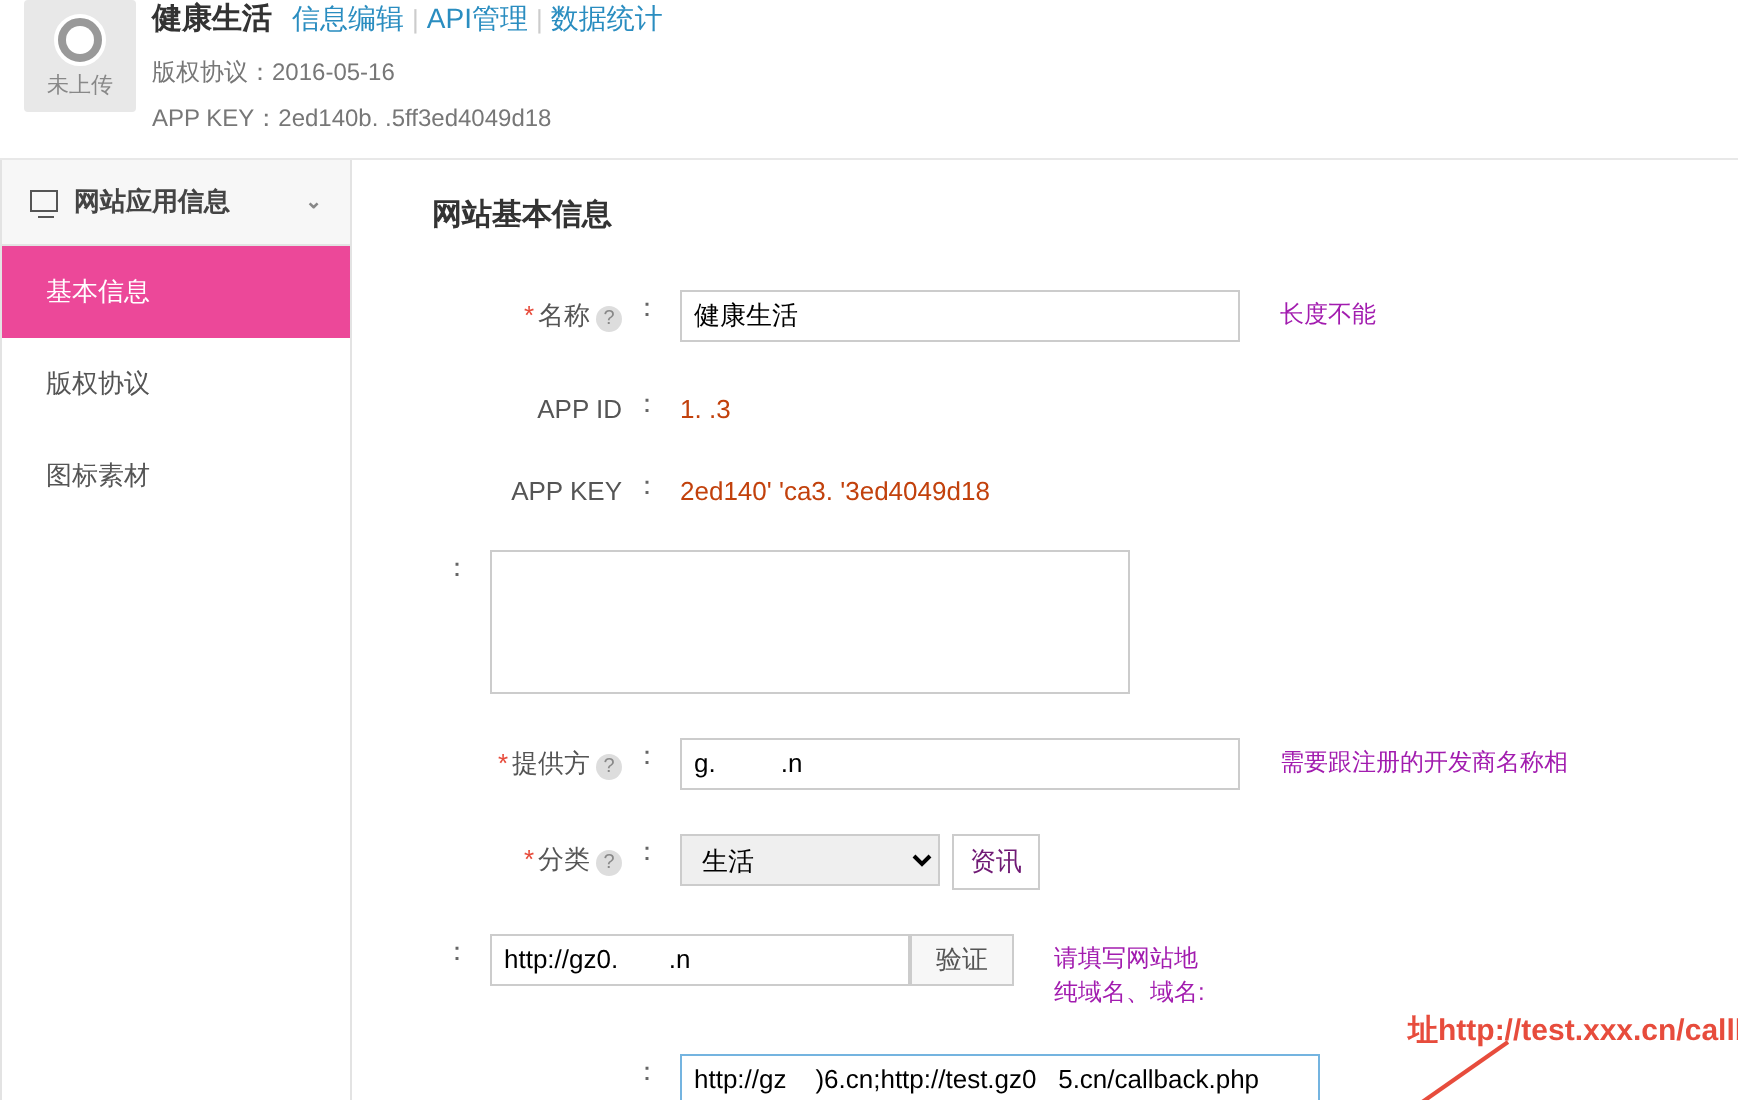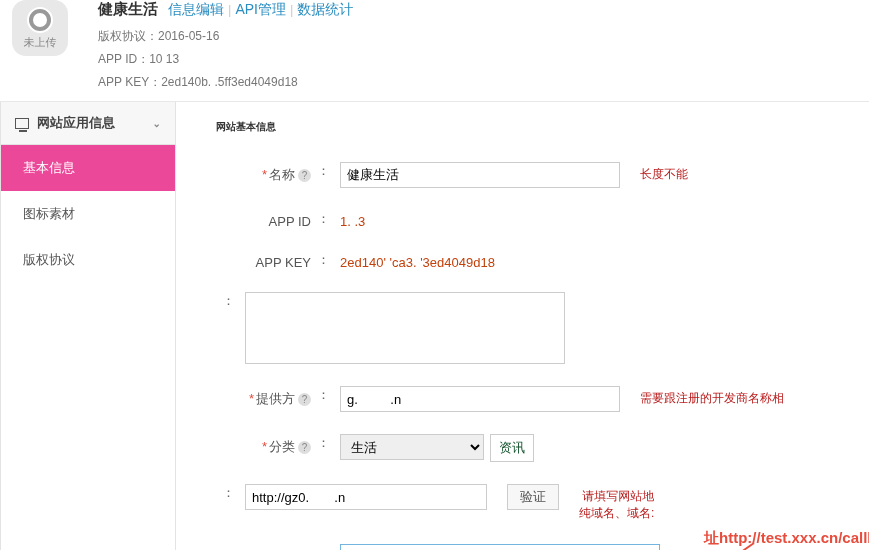--- a/index.html
+++ b/index.html
@@ -1,92 +1,91 @@
 <!DOCTYPE html>
 <html><head>
   <meta charset="utf-8">
   <style>
     * { box-sizing: border-box; margin: 0; padding: 0; }
     body { font-family: "Microsoft YaHei", Arial, sans-serif; font-size: 13px; color: #333; background: #fff; width: 869px; }
     
     .header { display: flex; padding: 0 0 8px 12px; border-bottom: 1px solid #e8e8e8; }
-    .avatar-box { width: 56px; height: 56px; background: #e8e8e8; display: flex; flex-direction: column; align-items: center; justify-content: center; border-radius: 14px; margin-right: 30px; }
+    .avatar-box { width: 56px; height: 56px; background: #e8e8e8; display: flex; flex-direction: column; align-items: center; justify-content: center; border-radius: 2px; margin-right: 8px; }
     .avatar-icon { width: 26px; height: 26px; border-radius: 50%; background: #999; position: relative; border: 2px solid #fff; }
     .avatar-icon::after { content: ''; position: absolute; top: 4px; left: 4px; width: 14px; height: 14px; background: #fff; border-radius: 50%; }
     .avatar-label { font-size: 11px; color: #888; margin-top: 2px; }
     .header-info { flex: 1; }
     .header-title-row { display: flex; align-items: center; gap: 10px; margin-bottom: 6px; }
     .app-name { font-size: 15px; font-weight: bold; }
     .header-links a { color: #2a8dc0; font-size: 14px; text-decoration: none; cursor: pointer; }
     .header-links .sep { color: #ccc; margin: 0 4px; }
     .header-meta { color: #777; font-size: 12px; line-height: 1.9; }
     
     .content { display: flex; }
     .sidebar { width: 176px; border: 1px solid #e3e3e3; border-top: none; background: #fff; }
     .sidebar-header { display: flex; align-items: center; padding: 12px 14px; border-bottom: 1px solid #e3e3e3; background: #f7f7f7; color: #444; font-weight: bold; cursor: pointer; }
     .monitor-icon { width: 14px; height: 11px; border: 1.5px solid #555; margin-right: 8px; position: relative; }
     .monitor-icon::after { content: ''; position: absolute; bottom: -4px; left: 3px; width: 8px; height: 1.5px; background: #555; }
     .chevron { margin-left: auto; font-size: 10px; color: #888; }
     .sidebar-item { padding: 14px 22px; cursor: pointer; color: #555; }
     .sidebar-item.active { background: #ec4899; color: #fff; }
     
     .main { flex: 1; padding: 18px 0 20px 40px; }
-    .section-title { font-size: 10px; font-weight: bold; color: #333; margin-bottom: 28px; }
+    .section-title { font-size: 15px; font-weight: bold; color: #333; margin-bottom: 28px; }
     .form-row { display: flex; align-items: flex-start; margin-bottom: 22px; }
     .form-label { width: 95px; text-align: right; color: #555; padding-top: 4px; }
     .required { color: #e74c3c; margin-right: 2px; }
     .help-icon { display: inline-block; width: 13px; height: 13px; border-radius: 50%; background: #ddd; color: #888; font-size: 10px; text-align: center; line-height: 13px; margin-left: 3px; cursor: help; }
     .colon { margin: 0 10px 0 6px; color: #666; }
     .form-field { flex: 1; display: flex; align-items: flex-start; }
     .text-input { border: 1px solid #ccc; padding: 4px 6px; font-size: 13px; height: 26px; width: 280px; }
     .text-input.highlight { border: 1px solid #74b4e0; width: 320px; }
     textarea.text-input { height: 72px; width: 320px; resize: none; }
-    select.text-input { width: 144px; height: 26px; }
+    select.text-input { width: 130px; height: 26px; }
     .static-val { color: #c2410c; padding-top: 4px; }
-    .hint { color: #b91c1c; font-size: 12px; margin-left: 20px; padding-top: 4px; white-space: nowrap; overflow: hidden; text-align: right; }
-    .verify-btn { border: 1px solid #ccc; background: #f7f7f7; padding: 3px 12px; margin-left: 20px; cursor: pointer; font-size: 13px; color: #555; }
+    .hint { color: #a21caf; font-size: 12px; margin-left: 20px; padding-top: 4px; white-space: nowrap; overflow: hidden; }
+    .verify-btn { border: 1px solid #ccc; background: #f7f7f7; padding: 3px 12px; margin-left: 0; cursor: pointer; font-size: 13px; color: #555; }
     .label-stack { display: flex; flex-direction: column; align-items: flex-end; }
     .annotation { position: absolute; color: #e74c3c; font-size: 15px; font-weight: bold; line-height: 1.4; left: 528px; top: 404px; width: 340px; }
     .arrow { position: absolute; left: 478px; top: 436px; width: 110px; height: 74px; pointer-events: none; }
     .main { position: relative; }
-    .cat-tag { border: 1px solid #ccc; padding: 4px 8px; margin-left: 6px; background: #fff; font-size: 13px; color: #14532d; }
+    .cat-tag { border: 1px solid #ccc; padding: 4px 8px; margin-left: 6px; background: #fff; font-size: 13px; color: #701a75; }
   </style>
 </head>
 <body>
 
 <div class="header">
   <div class="avatar-box">
     <div class="avatar-icon"></div>
     <div class="avatar-label">未上传</div>
   </div>
   <div class="header-info">
     <div class="header-title-row">
       <span class="app-name">健康生活</span>
       <span class="header-links">
         <a>信息编辑</a><span class="sep">|</span><a>API管理</a><span class="sep">|</span><a>数据统计</a>
       </span>
     </div>
     <div class="header-meta">
       <div><span>版权协议：</span><span>2016-05-16</span></div>
-      <div><span>APP ID：</span><span>10          13</span></div>
       <div><span>APP KEY：</span><span>2ed140b.            .5ff3ed4049d18</span></div>
     </div>
   </div>
 </div>
 
 <div class="content">
   <div class="sidebar">
     <div class="sidebar-header">
       <span class="monitor-icon"></span>
       <span>网站应用信息</span>
       <span class="chevron">⌄</span>
     </div>
     <div class="sidebar-item active">基本信息</div>
+    <div class="sidebar-item">版权协议</div>
     <div class="sidebar-item">图标素材</div>
-    <div class="sidebar-item">版权协议</div>
   </div>
 
   <div class="main">
     <div class="section-title">网站基本信息</div>
 
     <div class="form-row">
       <div class="form-label"><span class="required">*</span><span>名称</span><span class="help-icon">?</span></div>
       <span class="colon">：</span>
       <div class="form-field">
         <input class="text-input" value="健康生活" style="">
@@ -131,21 +130,21 @@
       <span class="colon">：</span>
       <div class="form-field">
         <select class="text-input"><option>生活</option></select>
         <span class="cat-tag">资讯</span>
       </div>
     </div>
 
     <div class="form-row">
       <span class="colon">：</span>
       <div class="form-field">
-        <input class="text-input" style="width: 242px;" value="http://gz0.       .n">
+        <input class="text-input" style="width: 210px;" value="http://gz0.       .n">
         <button class="verify-btn">验证</button>
         <span class="hint"><span>请填写网站地</span><br><span>纯域名、域名:</span></span>
       </div>
     </div>
 
     <div class="form-row">
       <div class="label-stack">
         <div class="form-label"></div>
 
       </div>

